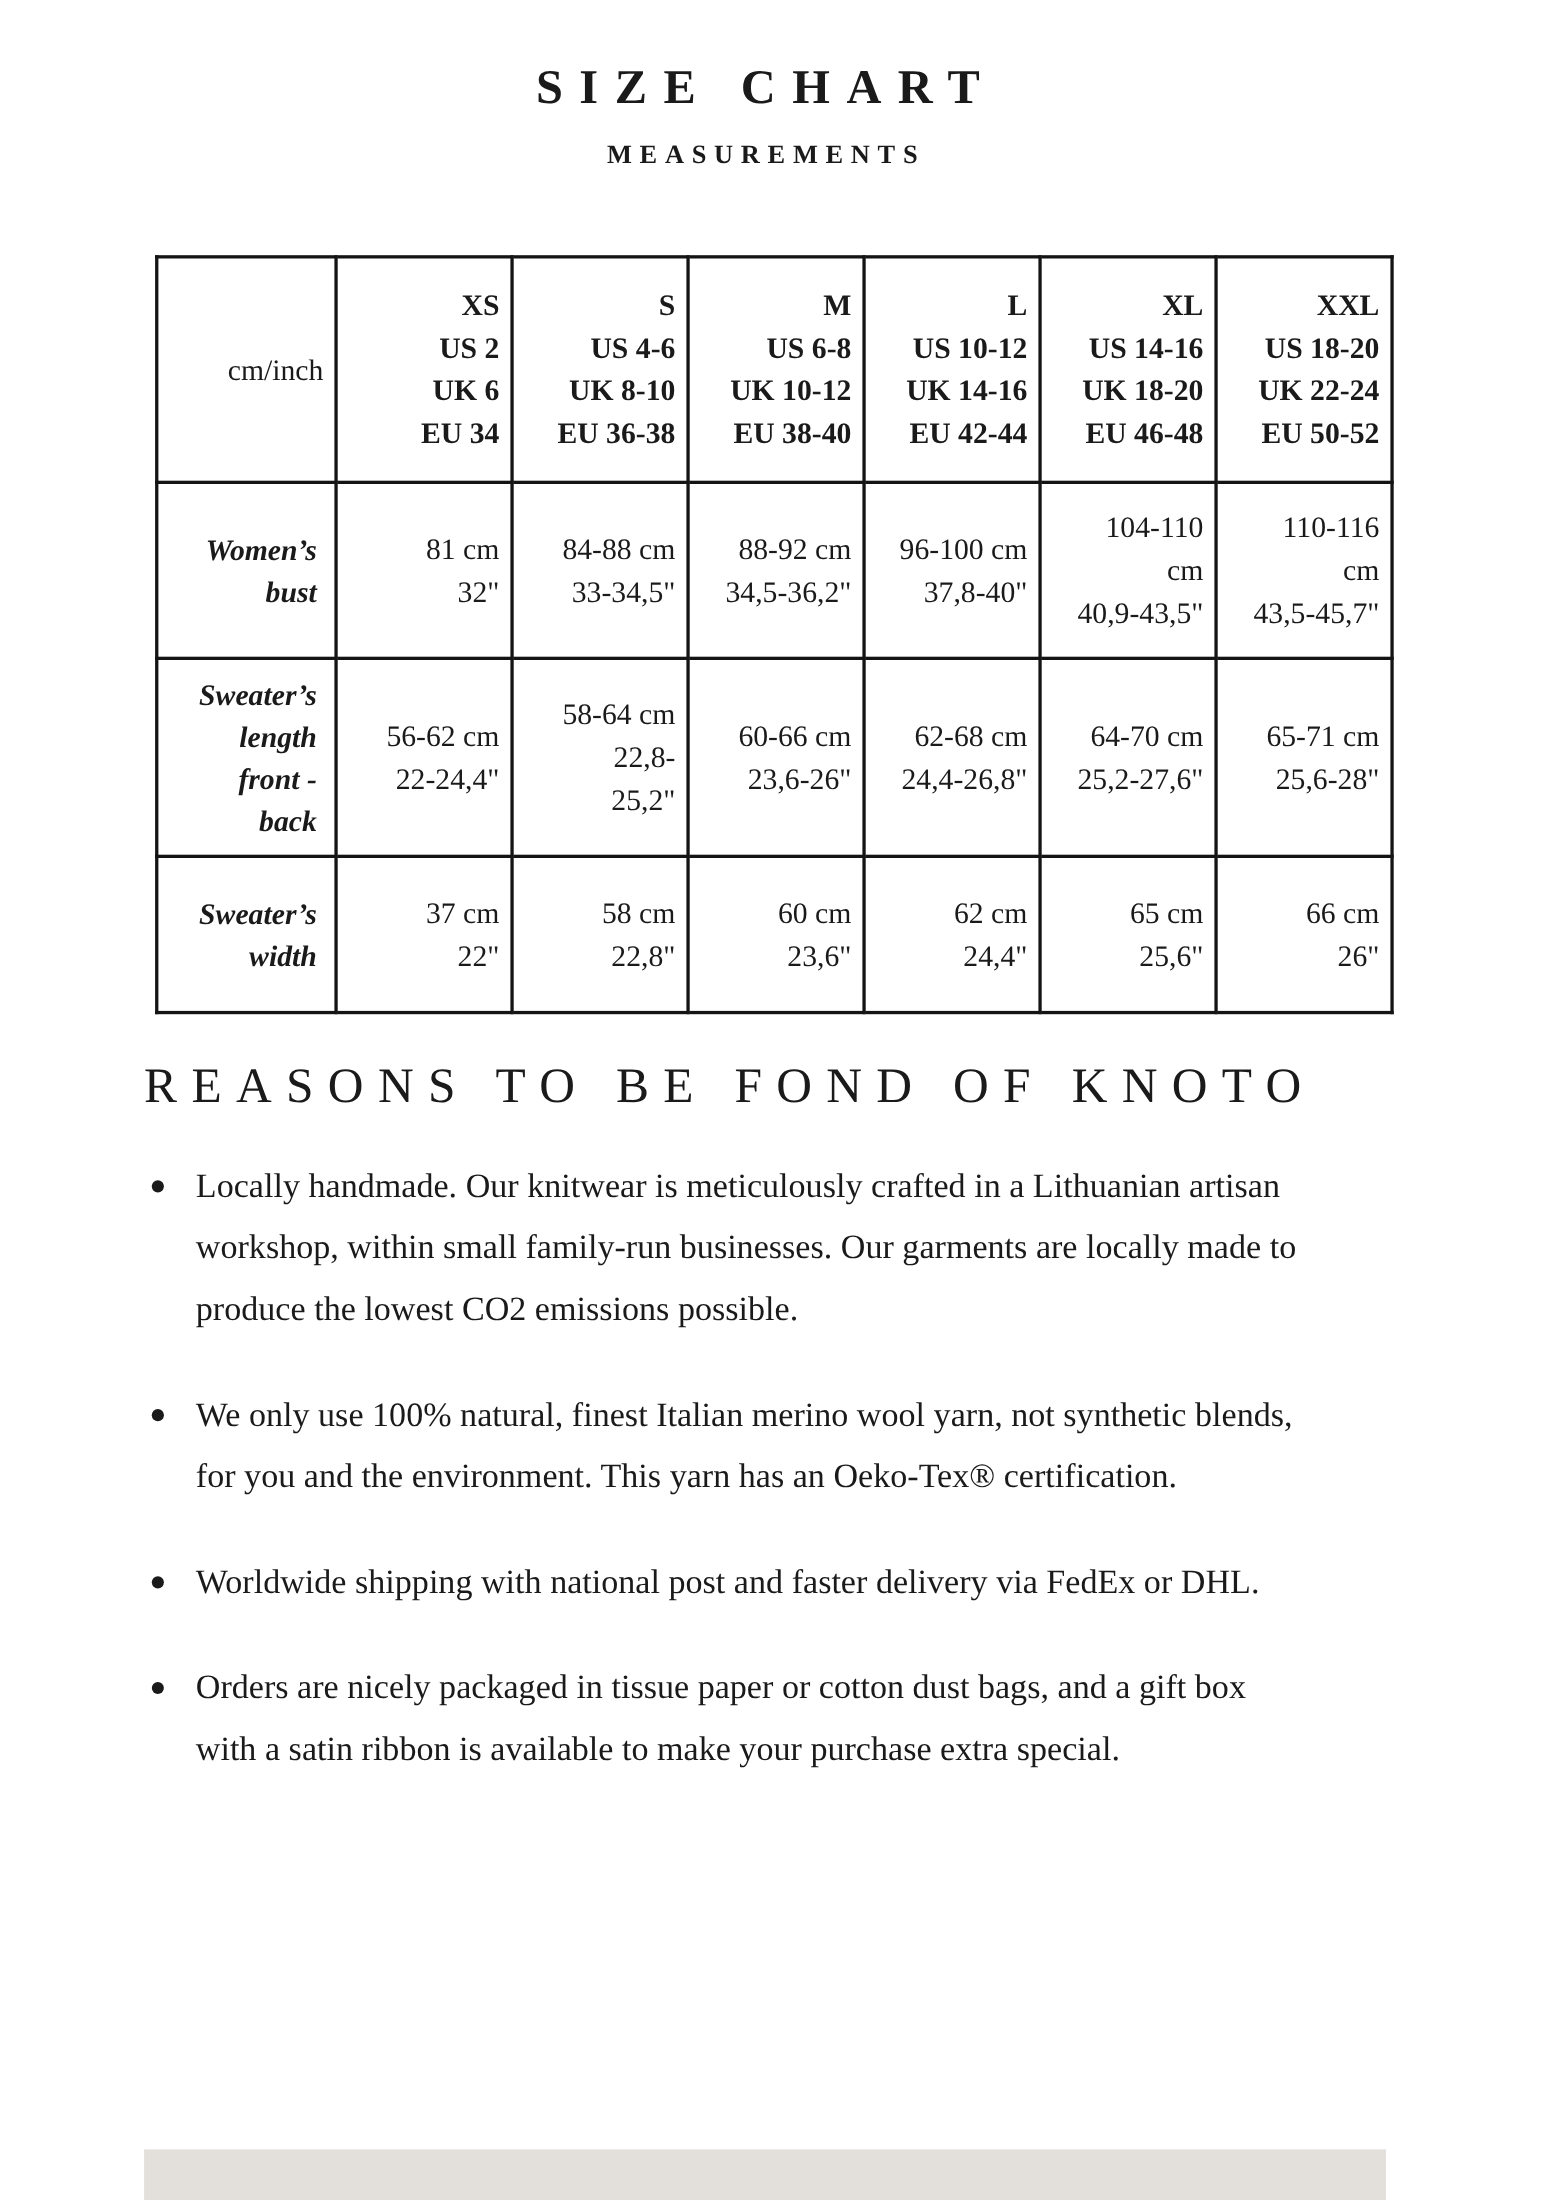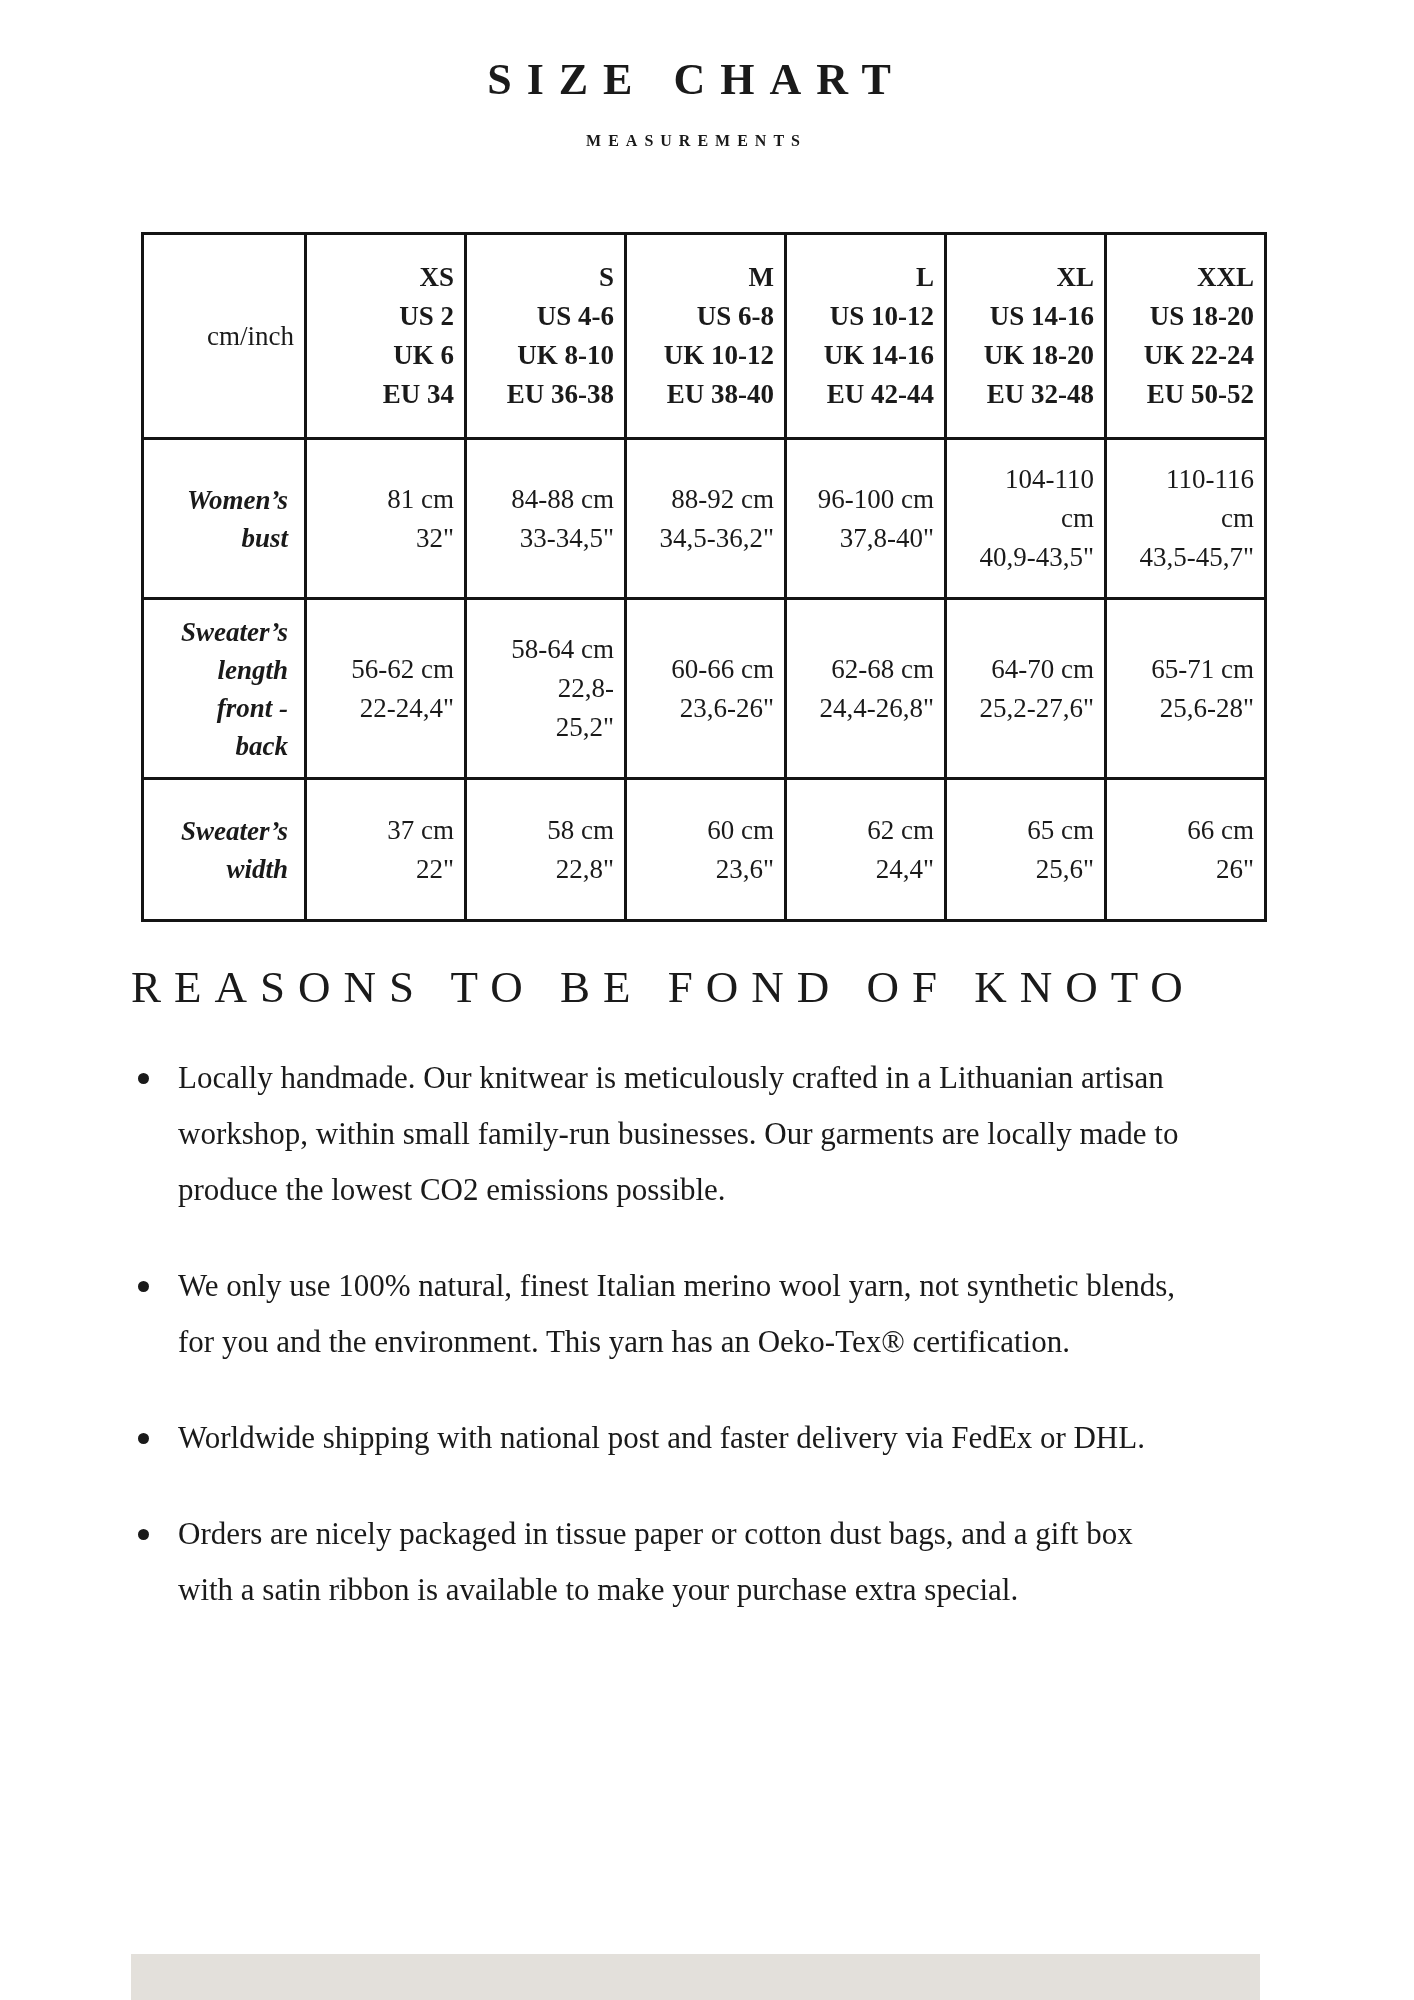--- a/index.html
+++ b/index.html
@@ -22,21 +22,21 @@
     margin-top: 50px;
     text-align: center;
     font-size: 44px;
     line-height: 60px;
     font-weight: bold;
     letter-spacing: 15px;
   }
   .doc-subtitle {
     margin-top: 16px;
     text-align: center;
-    font-size: 16px;
+    font-size: 24px;
     line-height: 30px;
     font-weight: bold;
     letter-spacing: 7px;
   }
   table.size-table {
     margin-top: 76px;
     margin-left: 10px;
     border-collapse: collapse;
     table-layout: fixed;
     width: 1123px;
@@ -143,21 +143,21 @@
             <th>
               <div class="cell-line">L</div>
               <div class="cell-line">US 10-12</div>
               <div class="cell-line">UK 14-16</div>
               <div class="cell-line">EU 42-44</div>
             </th>
             <th>
               <div class="cell-line">XL</div>
               <div class="cell-line">US 14-16</div>
               <div class="cell-line">UK 18-20</div>
-              <div class="cell-line">EU 32-48</div>
+              <div class="cell-line">EU 46-48</div>
             </th>
             <th>
               <div class="cell-line">XXL</div>
               <div class="cell-line">US 18-20</div>
               <div class="cell-line">UK 22-24</div>
               <div class="cell-line">EU 50-52</div>
             </th>
           </tr>
       </thead>
       <tbody>

